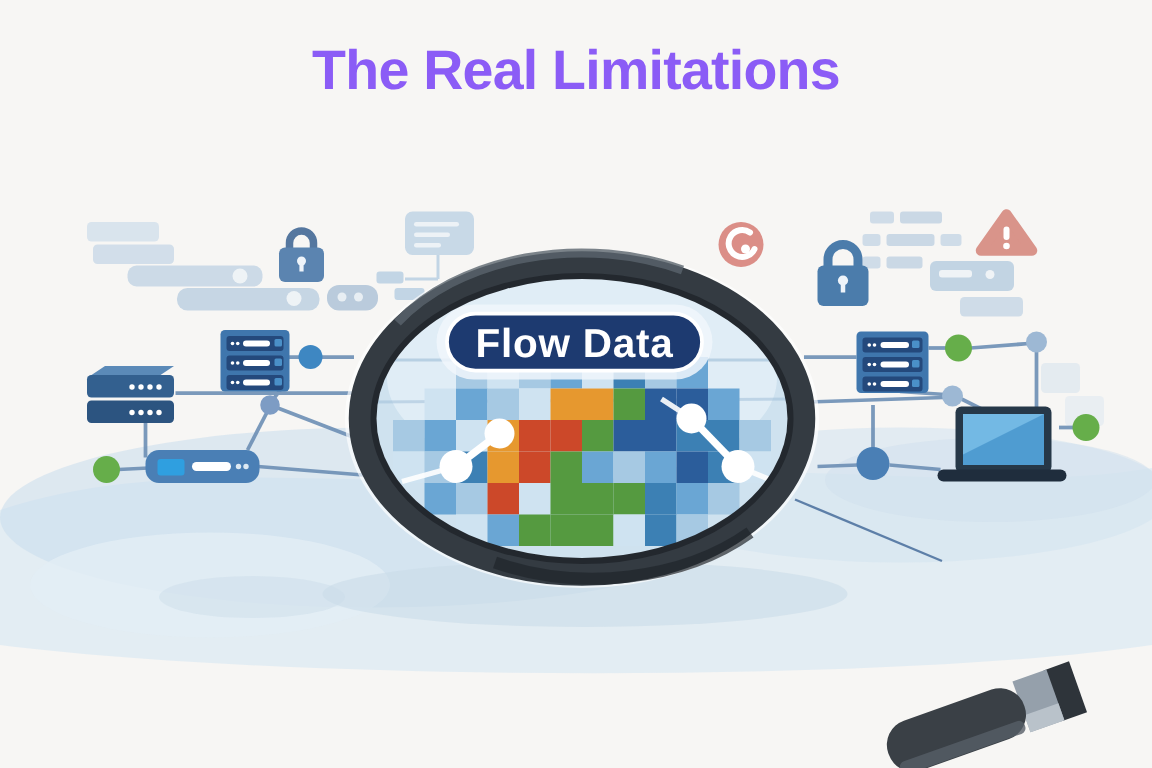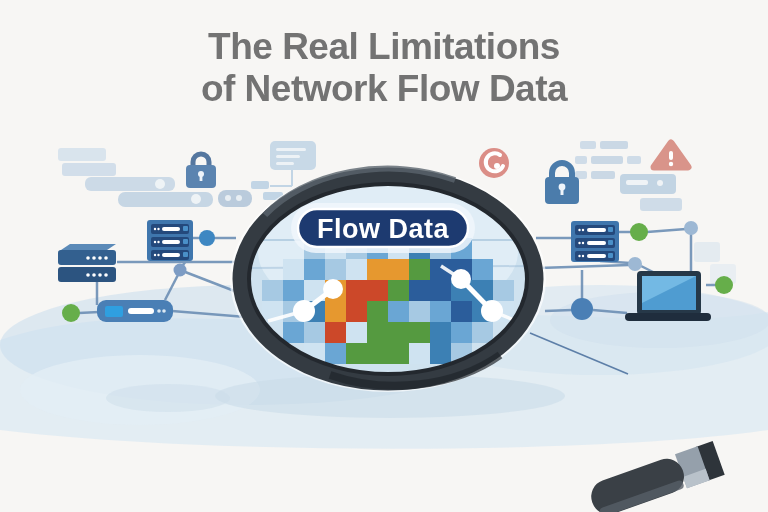--- a/index.html
+++ b/index.html
@@ -1,21 +1,21 @@
 <!DOCTYPE html>
 <html><head>
 <meta charset="utf-8">
 <style>
   html,body{margin:0;padding:0;}
   body{width:768px;height:512px;position:relative;overflow:hidden;
        background:#f7f6f4;font-family:"Liberation Sans",sans-serif;}
   #stage{position:absolute;inset:0;width:768px;height:512px;}
   svg{position:absolute;left:0;top:0;}
   .title-wrap{position:absolute;left:0;top:26px;width:768px;text-align:center;z-index:5;}
-  .title-line{font-weight:700;font-size:37px;line-height:42px;color:#737373;letter-spacing:-0.5px;}
+  .title-line{font-weight:700;font-size:37px;line-height:42px;color:#8b5cf6;letter-spacing:-0.5px;}
   .pill-text{font-weight:700;font-size:27px;fill:#ffffff;letter-spacing:0.5px;}
 </style>
 </head>
 <body>
 
 <div id="stage">
 
   <svg width="768" height="512" viewBox="0 0 768 512">
 
     <g>
@@ -309,16 +309,15 @@
     <g>
       <ellipse cx="388" cy="279" rx="147" ry="103" fill="none" stroke="#343b42" stroke-width="17"></ellipse>
       <ellipse cx="388" cy="279" rx="139" ry="95" fill="none" stroke="#23282e" stroke-width="4"></ellipse>
       <path d="M 265,215 A 147,103 0 0 1 455,180" fill="none" stroke="#5a646d" stroke-width="6" opacity="0.8"></path>
       <path d="M 500,355 A 147,103 0 0 1 330,375" fill="none" stroke="#20252b" stroke-width="8" opacity="0.7"></path>
     </g>
   </svg>
 
   <div class="title-wrap">
     <div class="title-line">The Real Limitations</div>
-    <div class="title-line">of Network Flow Data</div>
   </div>
 
 </div>
 
 </body></html>

